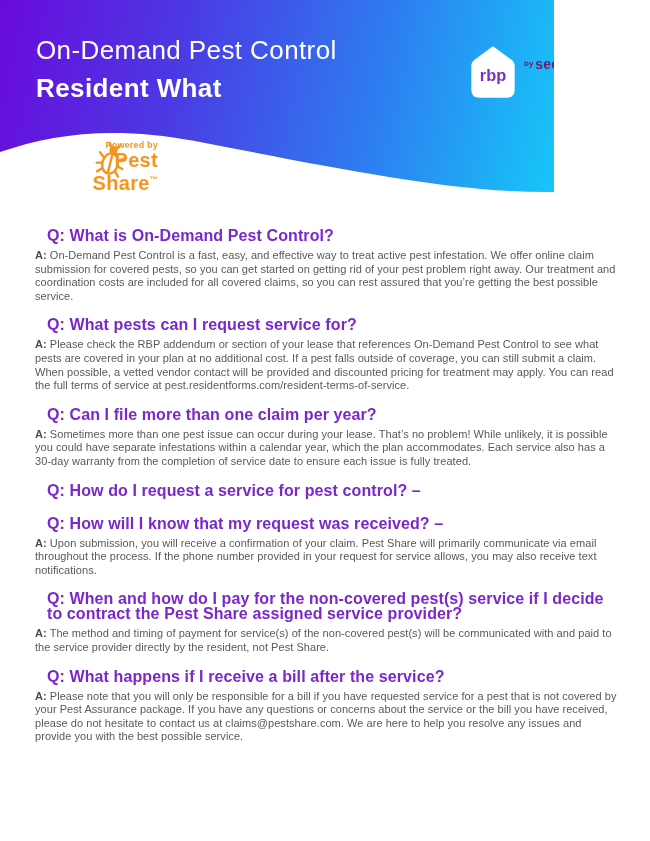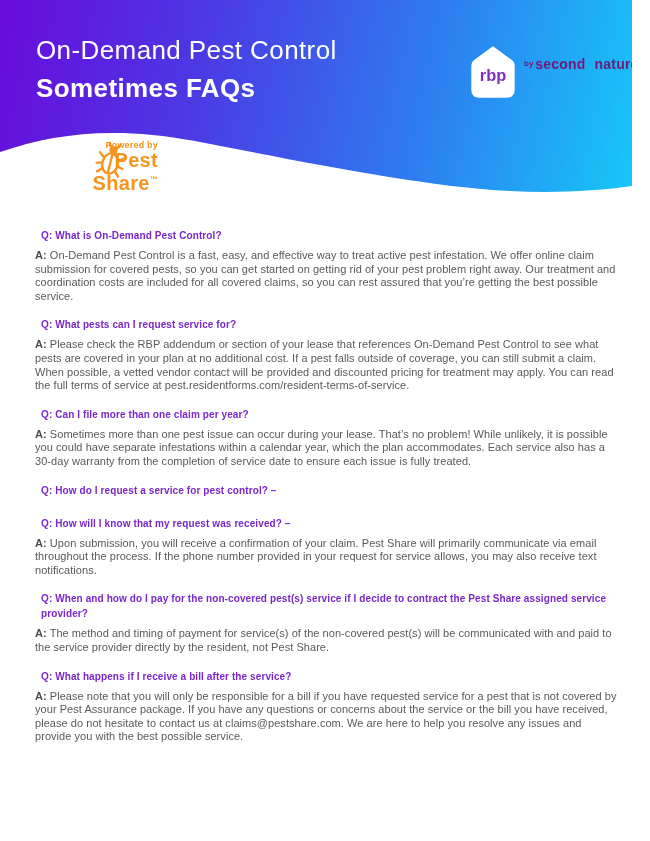--- a/index.html
+++ b/index.html
@@ -4,21 +4,21 @@
 <style>
   html,body{margin:0;padding:0;}
   body{
     width:650px;height:841px;background:#ffffff;
     font-family:"Liberation Sans",sans-serif;
     -webkit-text-size-adjust:none;position:relative;overflow:hidden;
   }
   .page{position:relative;width:650px;height:841px;background:#fff;}
 
   
-  .header{position:relative;width:632px;height:210px;overflow:hidden;}
+  .header{position:relative;width:554px;height:210px;overflow:hidden;}
   .header-bg{
     position:absolute;inset:0;
     background:linear-gradient(102deg,#6a0adb 0%,#4b3ae4 32%,#2e7cf0 66%,#16c8f8 100%);
   }
   .header-wave{position:absolute;left:0;bottom:0;display:block;}
   .titles{position:absolute;left:36px;top:34px;color:#ffffff;}
   .title-line1{margin:0;font-size:26px;font-weight:500;letter-spacing:.4px;line-height:1.25;}
   .title-line2{margin:6px 0 0 0;font-size:26px;font-weight:700;letter-spacing:.4px;line-height:1.2;}
 
   .brand{position:absolute;left:470px;top:44px;display:flex;align-items:flex-start;}
@@ -32,40 +32,40 @@
   .powered{position:absolute;left:38px;top:140px;width:120px;color:#f7941e;text-align:right;}
   .powered-label{font-size:9px;font-weight:600;letter-spacing:.2px;margin:0 0 1px 2px;}
   .ps-line1{font-size:20px;font-weight:800;letter-spacing:.3px;line-height:19px;}
   .ps-line2{font-size:20px;font-weight:800;letter-spacing:.3px;line-height:19px;margin-left:15px;}
   .ps-tm{font-size:8px;vertical-align:super;font-weight:700;}
   .bug{position:absolute;left:58px;top:2px;transform:rotate(14deg);}
 
   
   .faq{position:absolute;left:35px;top:222px;width:582px;}
   .question{
-    margin:0 0 6px 6px;padding-top:12px;
-    font-size:10px;font-weight:700;color:#7a28cc;line-height:15px;letter-spacing:.1px;
+    margin:0 0 6px 12px;padding-top:12px;
+    font-size:16px;font-weight:700;color:#7a28cc;line-height:15px;letter-spacing:.1px;
   }
   .question:first-child{padding-top:6px;}
   .answer{
     margin:0 0 2px 0;font-size:11px;color:#595959;line-height:13.6px;letter-spacing:.05px;
   }
   .answer b{color:#4c4c4e;font-weight:700;}
 </style>
 </head>
 <body>
 
 <div class="page">
 
   <header class="header">
     <div class="header-bg"></div>
 
     <div class="titles">
       <h1 class="title-line1">On-Demand Pest Control</h1>
-      <h2 class="title-line2">Sometimes FAQs</h2>
+      <h2 class="title-line2">Resident What</h2>
     </div>
 
     <div class="brand">
       <svg class="rbp-logo" width="46" height="56" viewBox="0 0 70 84" aria-hidden="true">
         <rect x="14" y="23" width="46" height="46" rx="9" fill="#3fc9dc" transform="rotate(45 37 46)"></rect>
         <path d="M35 5 L62 25 Q66 28 66 33 L66 69 Q66 79 56 79 L14 79 Q4 79 4 69 L4 33 Q4 28 8 25 Z" fill="#ffffff" stroke="#ffffff" stroke-width="4" stroke-linejoin="round"></path>
         <text x="35" y="56" text-anchor="middle" font-family="Liberation Sans, sans-serif" font-size="25" font-weight="bold" fill="#7b2fbe">rbp</text>
       </svg>
       <div class="brand-sn">
         <span class="brand-by">by</span>

